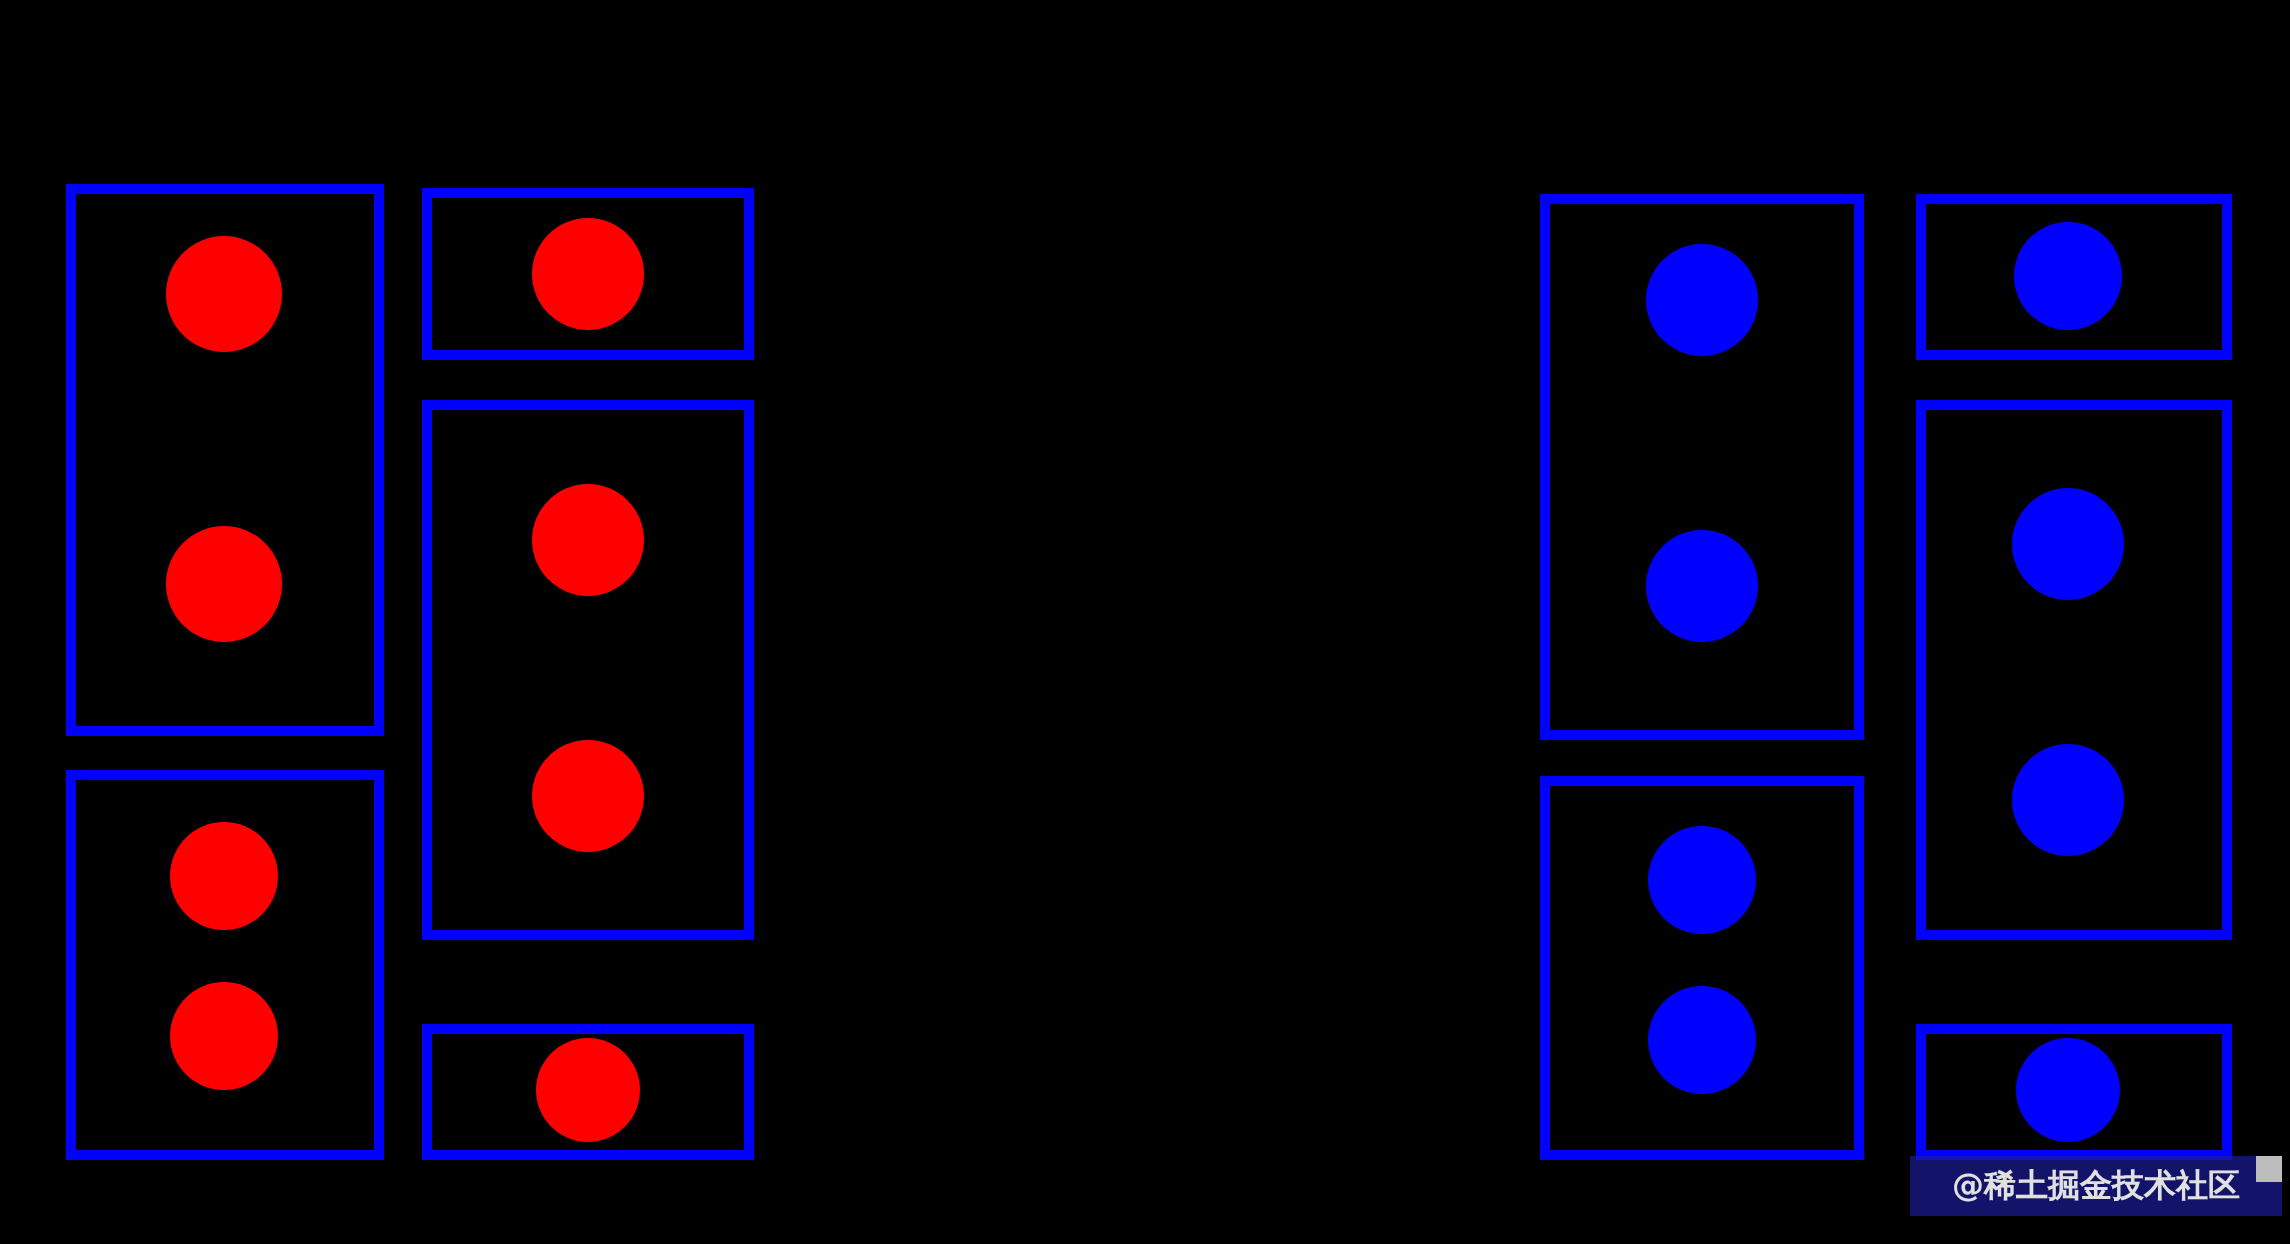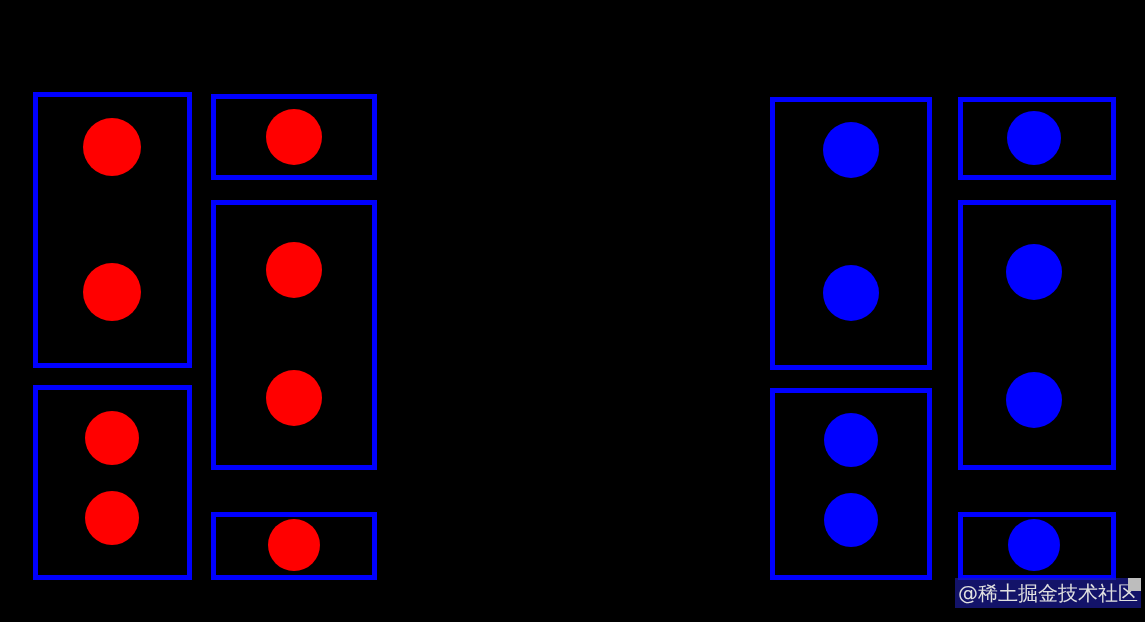--- a/index.html
+++ b/index.html
@@ -31,27 +31,28 @@
   .watermark {
     position: absolute;
     left: 955px;
     top: 578px;
     width: 186px;
     height: 30px;
     display: flex;
     align-items: center;
     justify-content: center;
     color: #ffffff;
-    font-size: 20px;
+    font-size: 16px;
     font-family: "DejaVu Sans", sans-serif;
     letter-spacing: 0px;
     white-space: nowrap;
     background: rgba(30,30,160,0.75);
     opacity: 0.88;
     user-select: none;
+    font-weight: bold;
   }
   .wm-corner {
     position: absolute;
     right: 0px;
     top: 0px;
     width: 13px;
     height: 13px;
     background: #d8d8d8;
   }
 </style>

